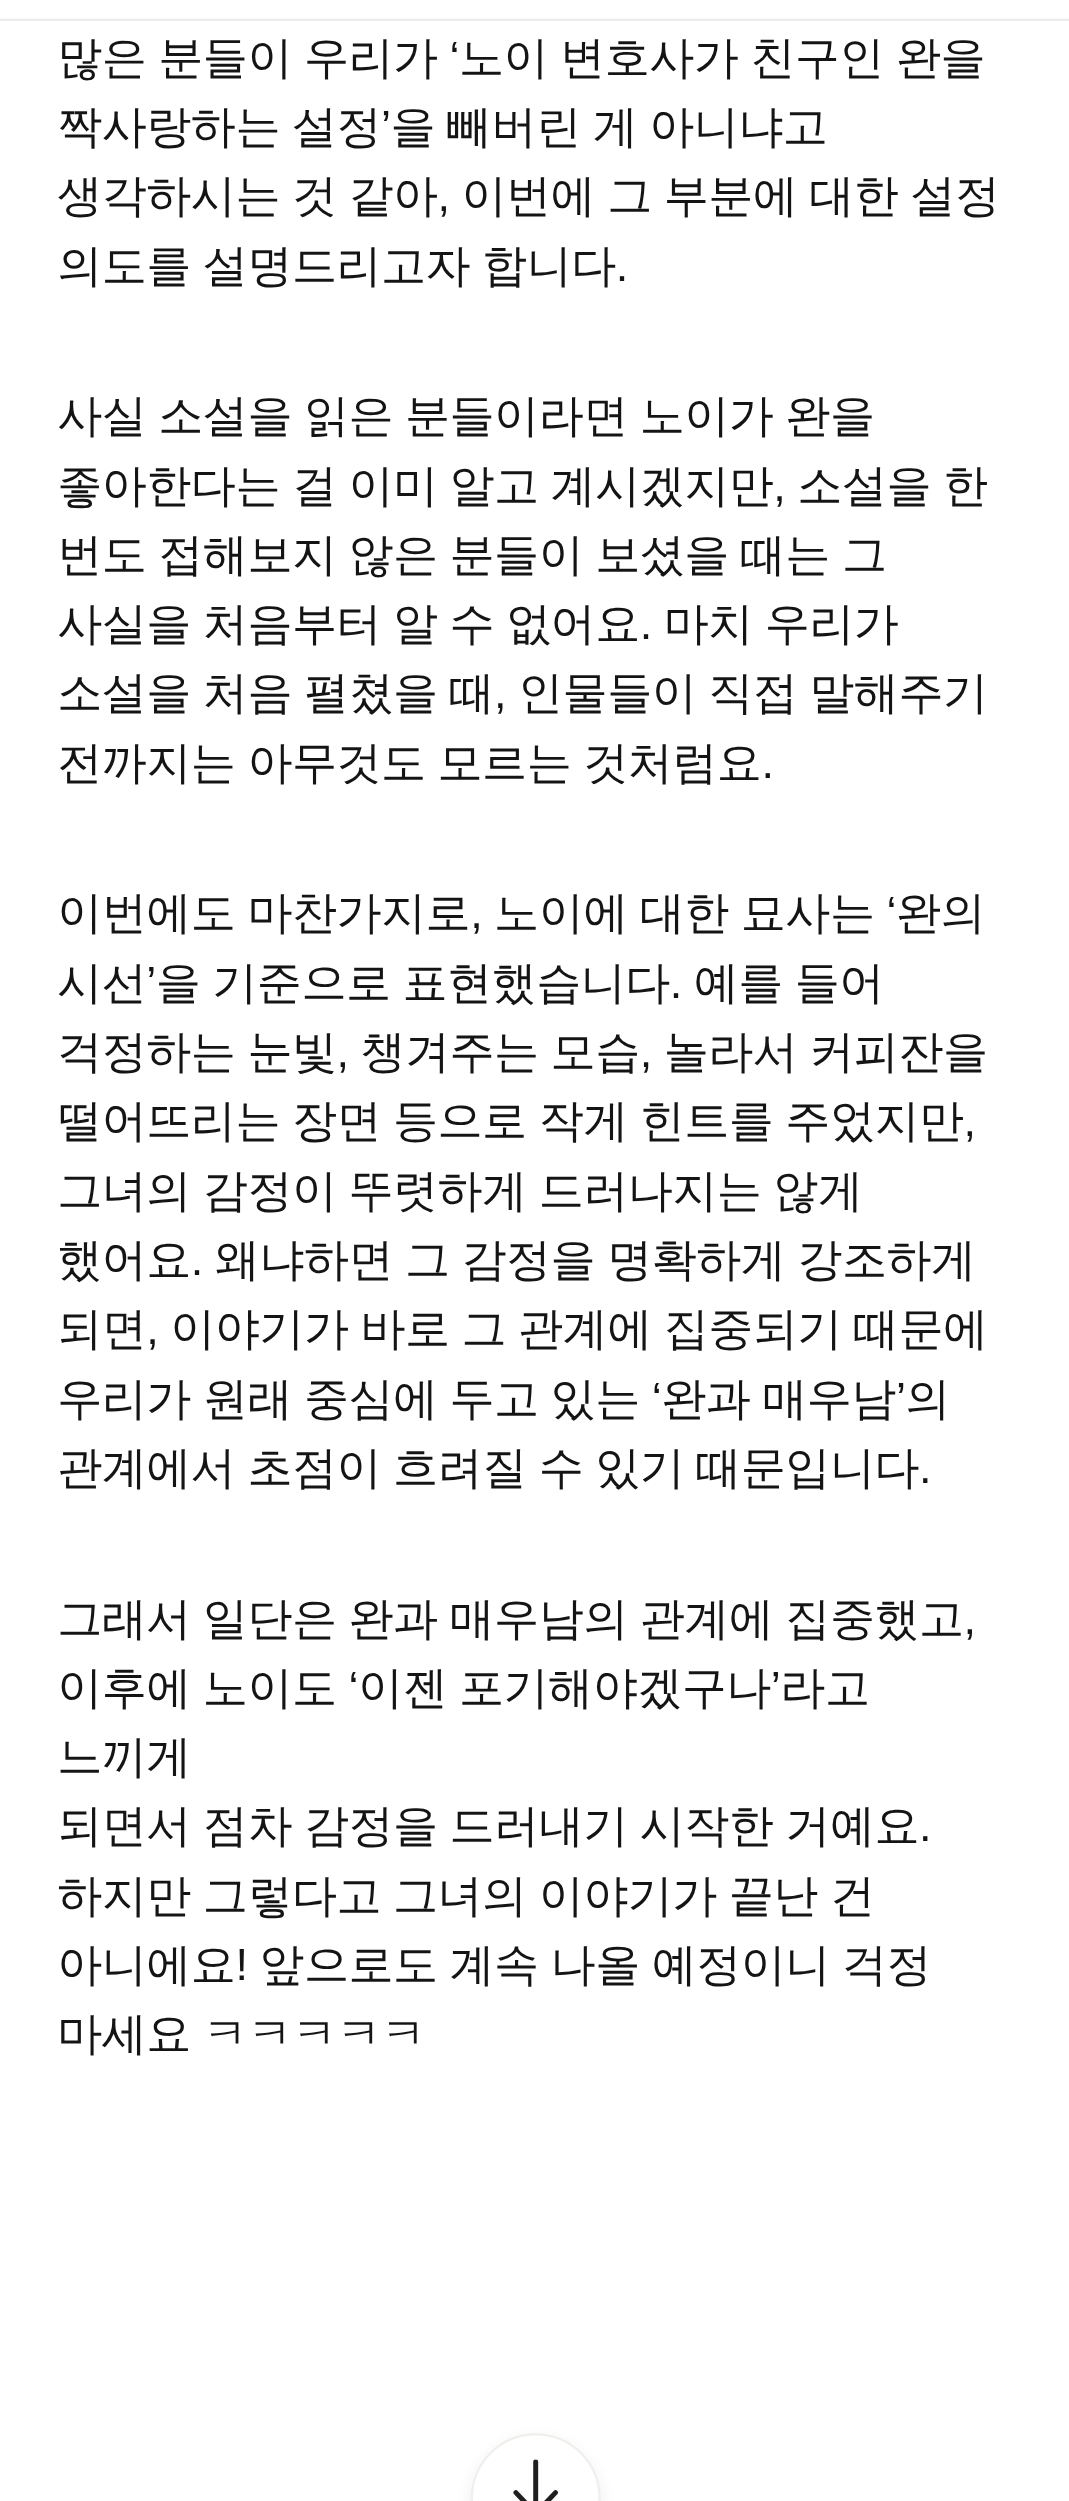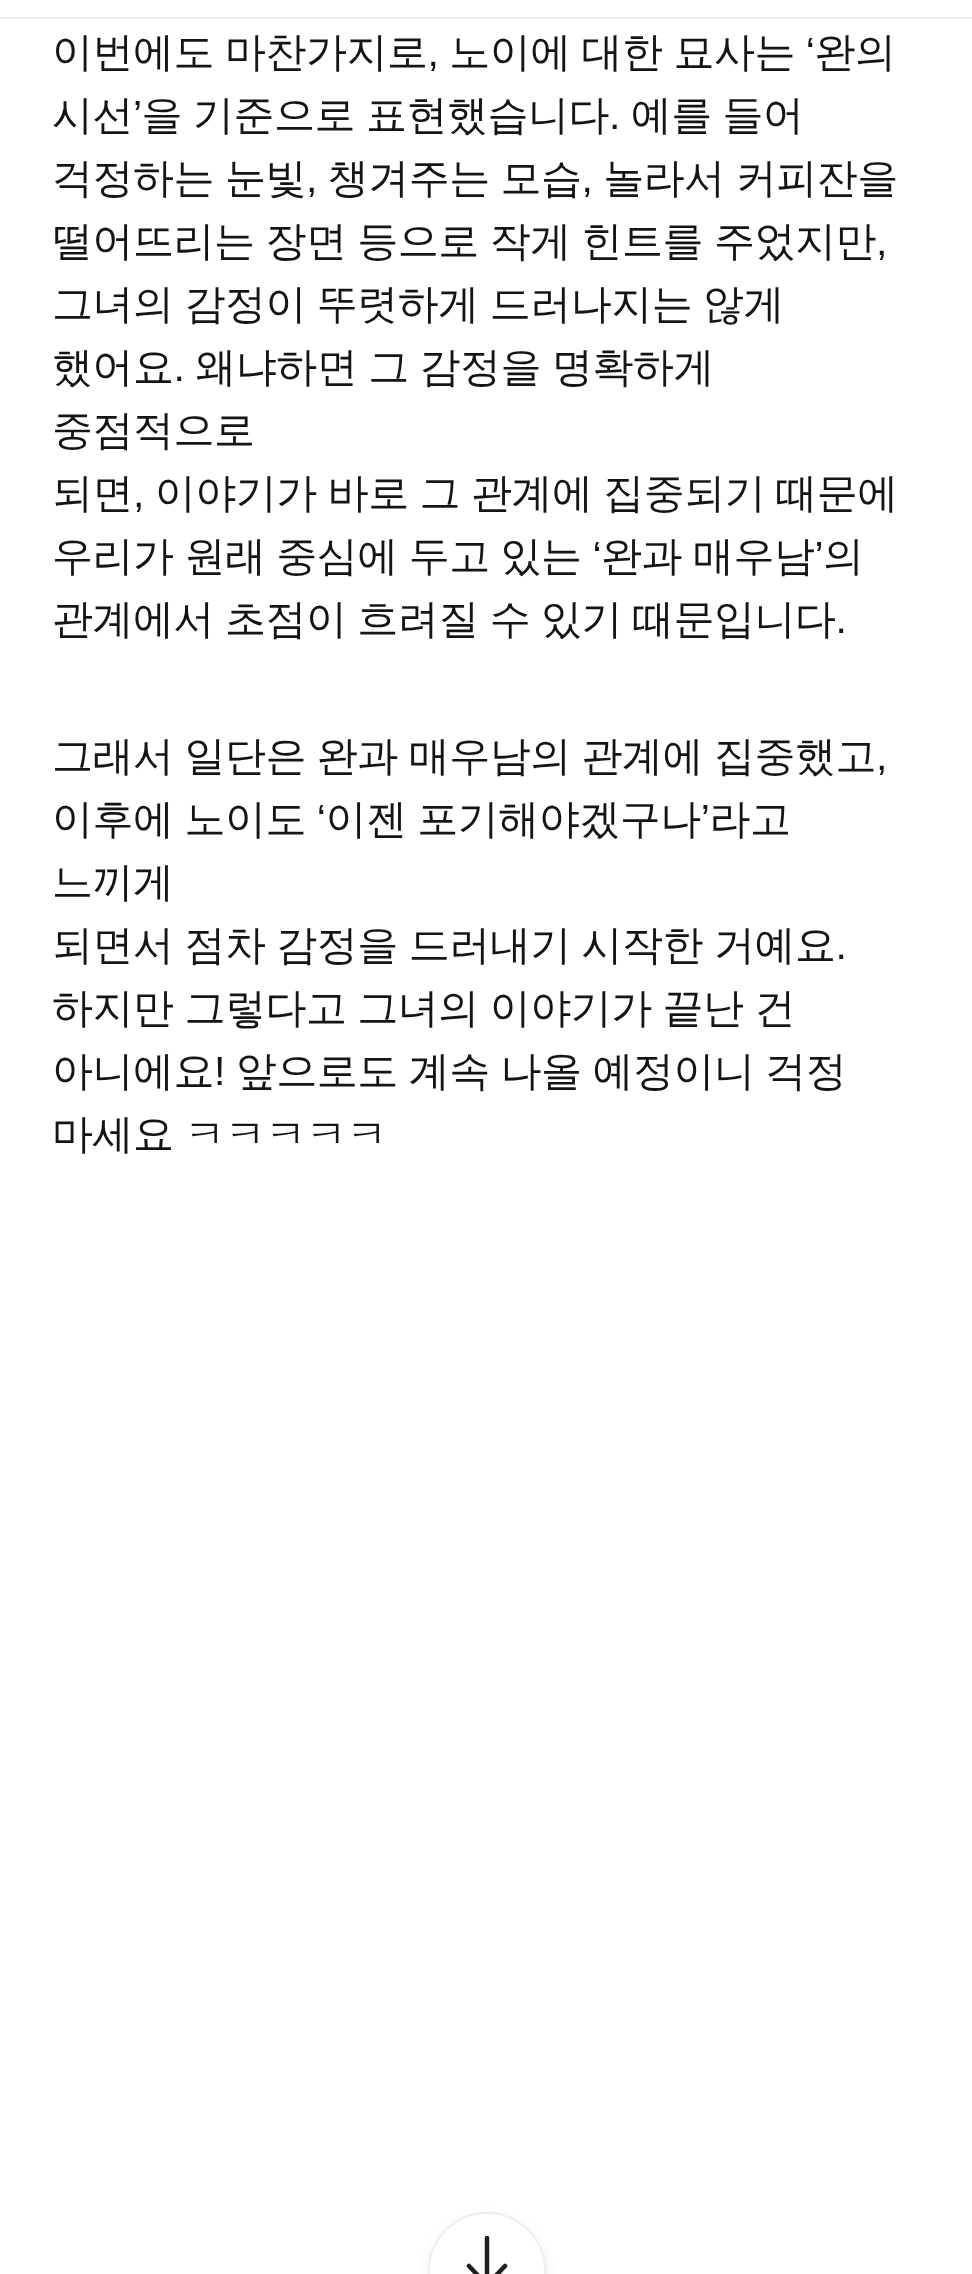--- a/index.html
+++ b/index.html
@@ -53,26 +53,36 @@
     margin-top: 22px;
     display: block;
   }
 </style>
 </head>
 <body>
 
 <div class="header-strip"></div>
 
 <main class="post-body">
+  <p class="para">많은 분들이 우리가 ‘노이 변호사가 친구인 완을
+짝사랑하는 설정’을 빼버린 게 아니냐고
+생각하시는 것 같아, 이번에 그 부분에 대한 설정
+의도를 설명드리고자 합니다.</p>
+  <p class="para">사실 소설을 읽은 분들이라면 노이가 완을
+좋아한다는 걸 이미 알고 계시겠지만, 소설을 한
+번도 접해보지 않은 분들이 보셨을 때는 그
+사실을 처음부터 알 수 없어요. 마치 우리가
+소설을 처음 펼쳤을 때, 인물들이 직접 말해주기
+전까지는 아무것도 모르는 것처럼요.</p>
   <p class="para">이번에도 마찬가지로, 노이에 대한 묘사는 ‘완의
 시선’을 기준으로 표현했습니다. 예를 들어
 걱정하는 눈빛, 챙겨주는 모습, 놀라서 커피잔을
 떨어뜨리는 장면 등으로 작게 힌트를 주었지만,
 그녀의 감정이 뚜렷하게 드러나지는 않게
-했어요. 왜냐하면 그 감정을 명확하게 중점적으로
+했어요. 왜냐하면 그 감정을 명확하게 강조하게
 되면, 이야기가 바로 그 관계에 집중되기 때문에
 우리가 원래 중심에 두고 있는 ‘완과 매우남’의
 관계에서 초점이 흐려질 수 있기 때문입니다.</p>
   <p class="para">그래서 일단은 완과 매우남의 관계에 집중했고,
 이후에 노이도 ‘이젠 포기해야겠구나’라고 느끼게
 되면서 점차 감정을 드러내기 시작한 거예요.
 하지만 그렇다고 그녀의 이야기가 끝난 건
 아니에요! 앞으로도 계속 나올 예정이니 걱정
 마세요 ㅋㅋㅋㅋㅋ</p>
 </main>

